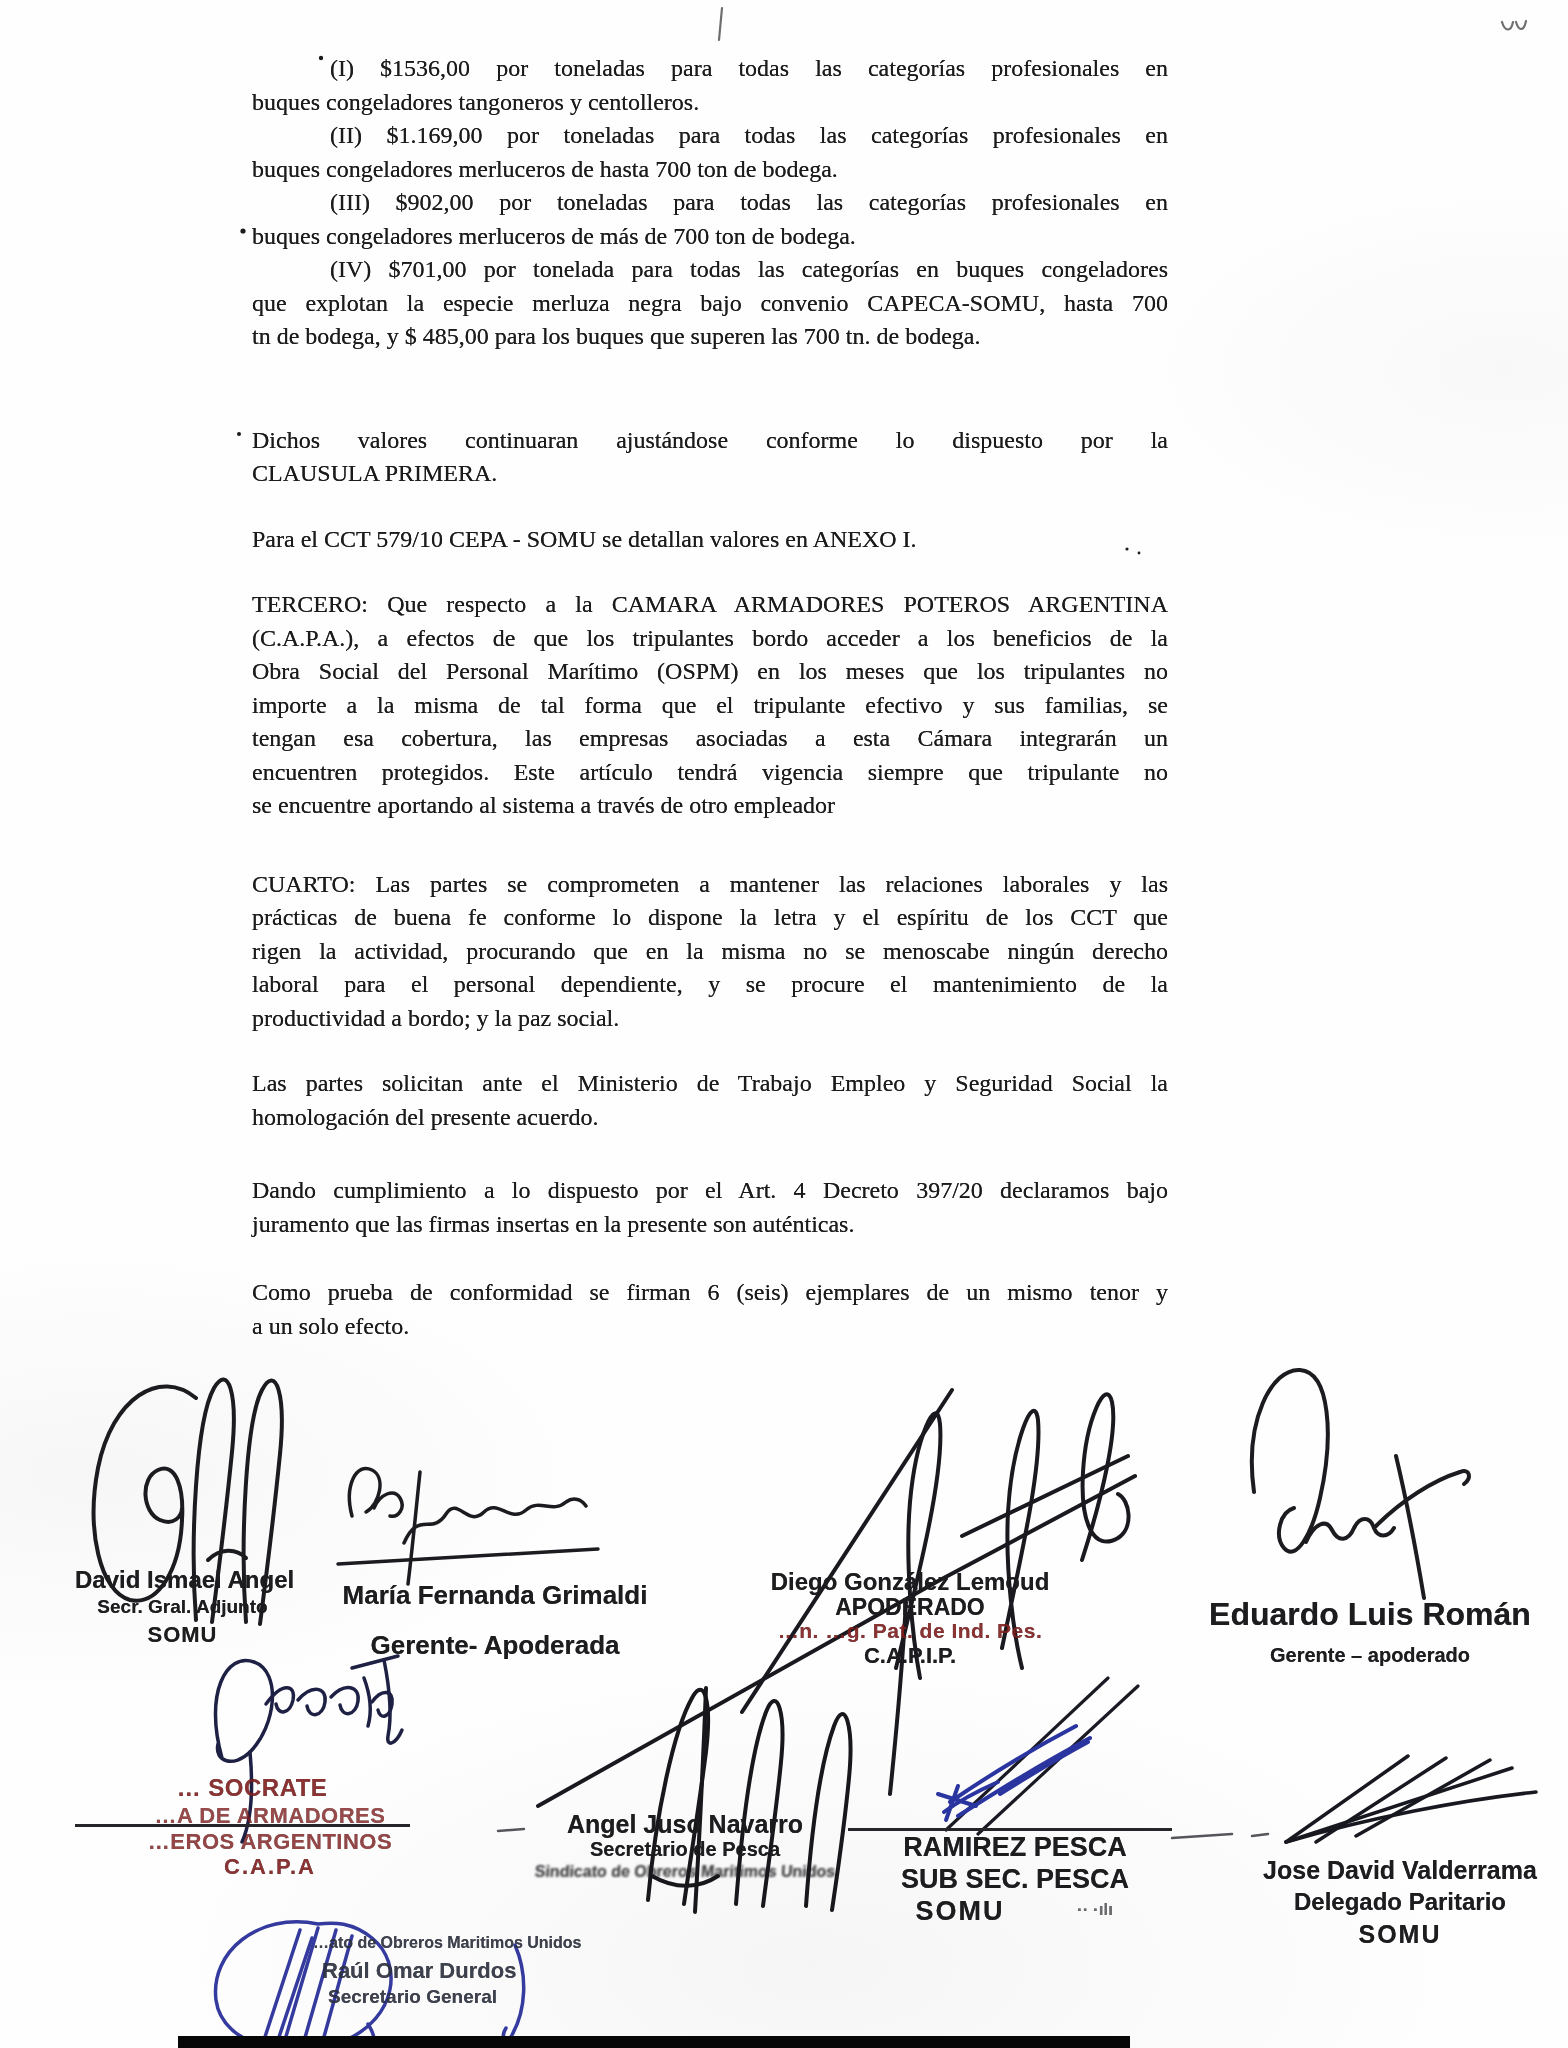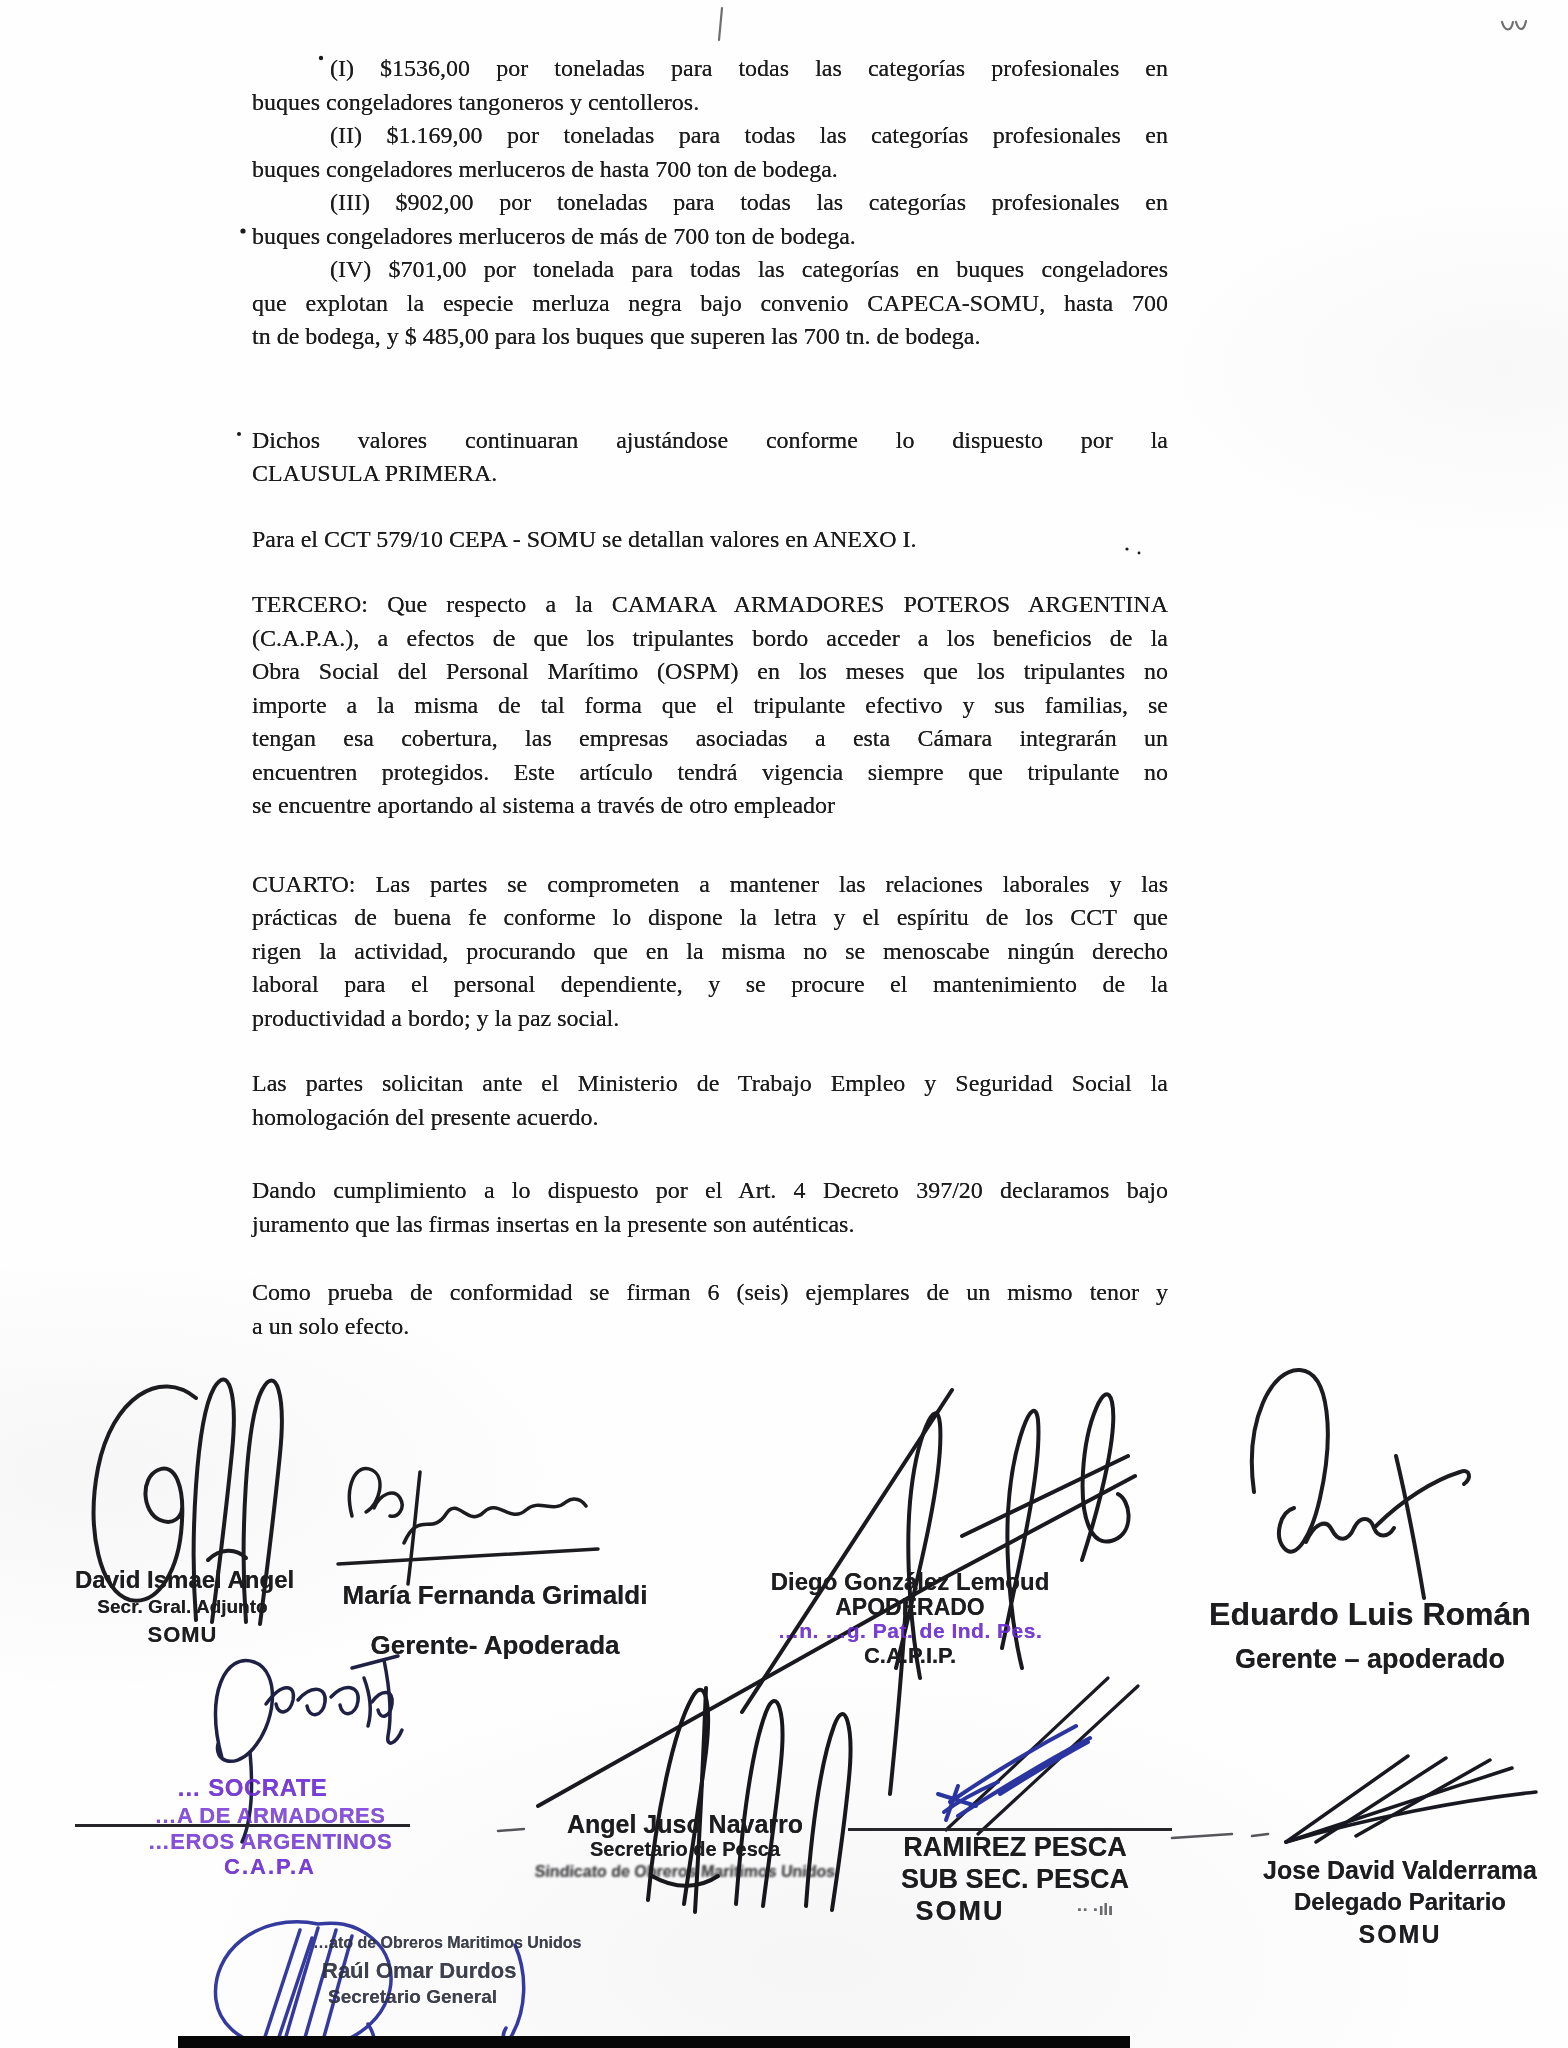--- a/index.html
+++ b/index.html
@@ -29,21 +29,21 @@
   .para:nth-child(10){margin-bottom:35px;}
   .l{text-align:justify; text-align-last:justify;}
   .l.last{text-align-last:left;}
   .para:nth-child(-n+4) .l:first-child{text-indent:78px;}
   
   .lab{
     position:absolute; font-family:"Liberation Sans",sans-serif; font-weight:bold;
     color:#1d1d20; text-align:center; white-space:nowrap;
     text-shadow:0 0 .5px rgba(20,20,25,.7);
   }
-  .stampish{color:#6d28d9; filter:blur(.55px); opacity:.9; letter-spacing:.5px;}
+  .stampish{color:#7f1d1d; filter:blur(.55px); opacity:.9; letter-spacing:.5px;}
   .blurred{filter:blur(1.25px); opacity:.85;}
   .bluestamp{color:#2e3240; filter:blur(.5px); opacity:.92;}
   
   .rule{position:absolute; background:#26262a;}
   .bottom-bar{position:absolute; left:178px; top:2036px; width:952px; height:12px; background:#070707;}
   .ink{position:absolute; left:0; top:0; pointer-events:none;}
 </style>
 </head>
 <body>
 
@@ -218,21 +218,21 @@
 
   <div class="lab" style="left:320px;top:1580px;width:350px;font-size:26px">María Fernanda Grimaldi</div>
   <div class="lab" style="left:325px;top:1630px;width:340px;font-size:26px">Gerente- Apoderada</div>
 
   <div class="lab" style="left:745px;top:1568px;width:330px;font-size:24px">Diego González Lemoud</div>
   <div class="lab" style="left:745px;top:1594px;width:330px;font-size:23px">APODERADO</div>
   <div class="lab stampish" style="left:735px;top:1619px;width:350px;font-size:21px">…n. …g. Pat. de Ind. Pes.</div>
   <div class="lab" style="left:745px;top:1643px;width:330px;font-size:22px">C.A.P.I.P.</div>
 
   <div class="lab" style="left:1205px;top:1596px;width:330px;font-size:32px">Eduardo Luis Román</div>
-  <div class="lab" style="left:1200px;top:1644px;width:340px;font-size:27px">Gerente – apoderado</div>
+  <div class="lab" style="left:1200px;top:1644px;width:340px;font-size:20px">Gerente – apoderado</div>
 
   <div class="lab stampish" style="left:102px;top:1774px;width:300px;font-size:24px">… SOCRATE</div>
   <div class="lab stampish" style="left:110px;top:1803px;width:320px;font-size:22px;opacity:.8">…A DE ARMADORES</div>
   <div class="lab stampish" style="left:110px;top:1829px;width:320px;font-size:22px;opacity:.82">…EROS ARGENTINOS</div>
   <div class="lab stampish" style="left:120px;top:1854px;width:300px;font-size:22px;letter-spacing:2px">C.A.P.A</div>
   <div class="rule" style="left:75px;top:1824px;width:335px;height:3px"></div>
 
   <div class="lab" style="left:545px;top:1810px;width:280px;font-size:25px">Angel Juso Navarro</div>
   <div class="lab" style="left:555px;top:1838px;width:260px;font-size:20px">Secretario de Pesca</div>
   <div class="lab blurred" style="left:520px;top:1863px;width:330px;font-size:16px;transform:skewX(-4deg)">Sindicato de Obreros Maritimos Unidos</div>

